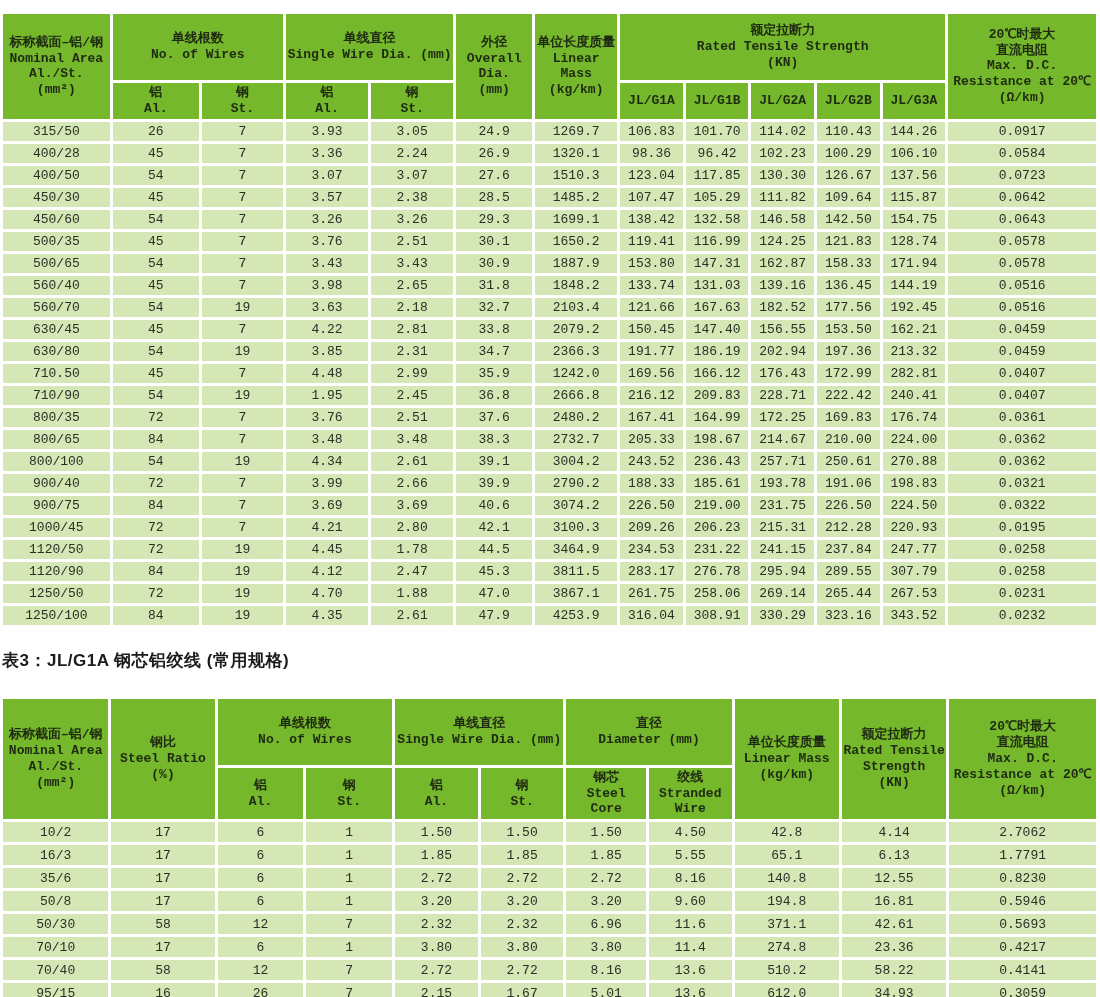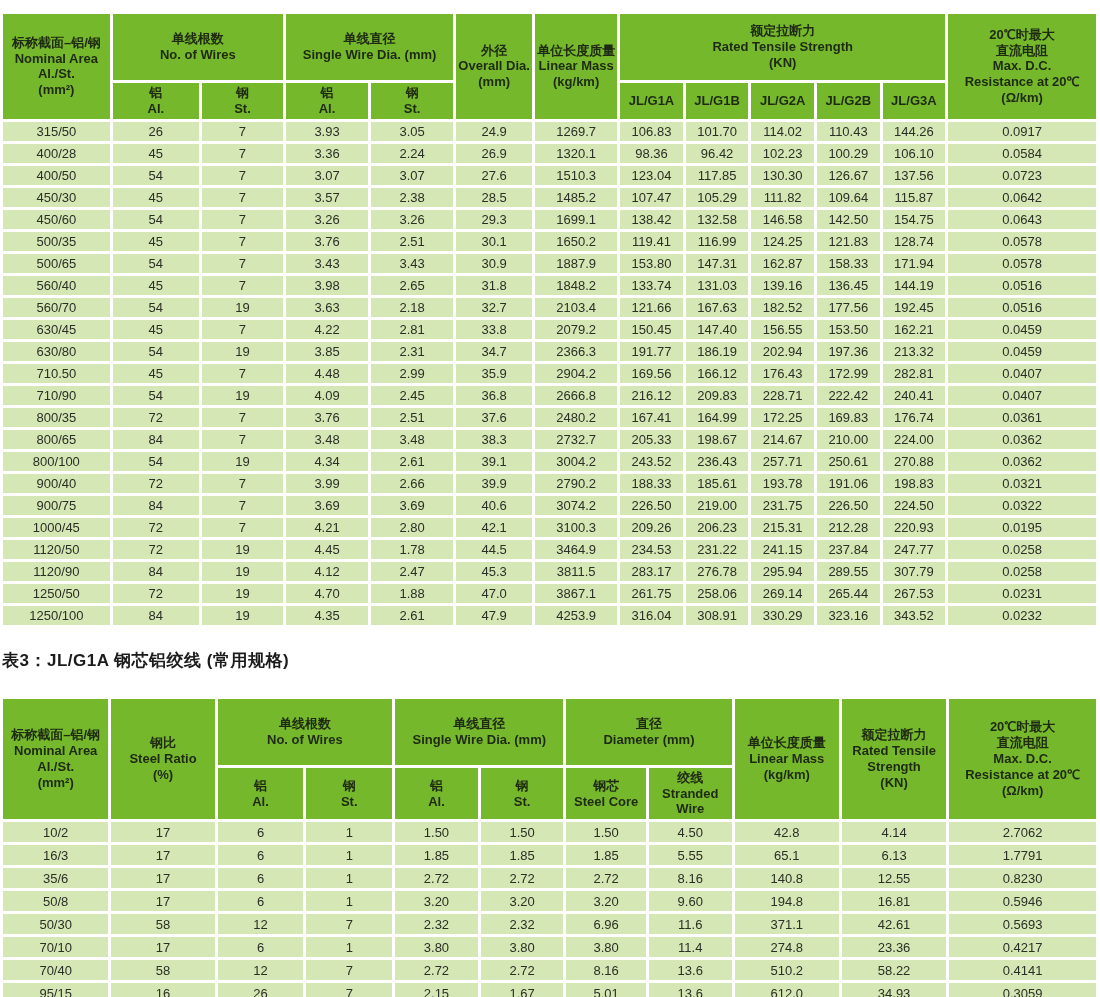--- a/index.html
+++ b/index.html
@@ -21,20 +21,21 @@
     padding-top: 11px;
     box-sizing: border-box;
   }
   table.spec-table {
     border-collapse: separate;
     border-spacing: 3px;
     table-layout: fixed;
     width: 1099px;
     margin: 0;
     background: var(--gap-white);
+    font-family: Liberation Mono, monospace;
   }
   table.spec-table th {
     background: var(--header-green);
     color: #1e2a12;
     font-weight: 700;
     font-size: 13px;
     line-height: 1.22;
     text-align: center;
     vertical-align: middle;
     white-space: pre-line;
@@ -289,33 +290,33 @@
           <td>213.32</td>
           <td>0.0459</td>
         </tr>
         <tr>
           <td>710.50</td>
           <td>45</td>
           <td>7</td>
           <td>4.48</td>
           <td>2.99</td>
           <td>35.9</td>
-          <td>2904.2</td>
+          <td>1242.0</td>
           <td>169.56</td>
           <td>166.12</td>
           <td>176.43</td>
           <td>172.99</td>
           <td>282.81</td>
           <td>0.0407</td>
         </tr>
         <tr>
           <td>710/90</td>
           <td>54</td>
           <td>19</td>
-          <td>4.09</td>
+          <td>1.95</td>
           <td>2.45</td>
           <td>36.8</td>
           <td>2666.8</td>
           <td>216.12</td>
           <td>209.83</td>
           <td>228.71</td>
           <td>222.42</td>
           <td>240.41</td>
           <td>0.0407</td>
         </tr>

